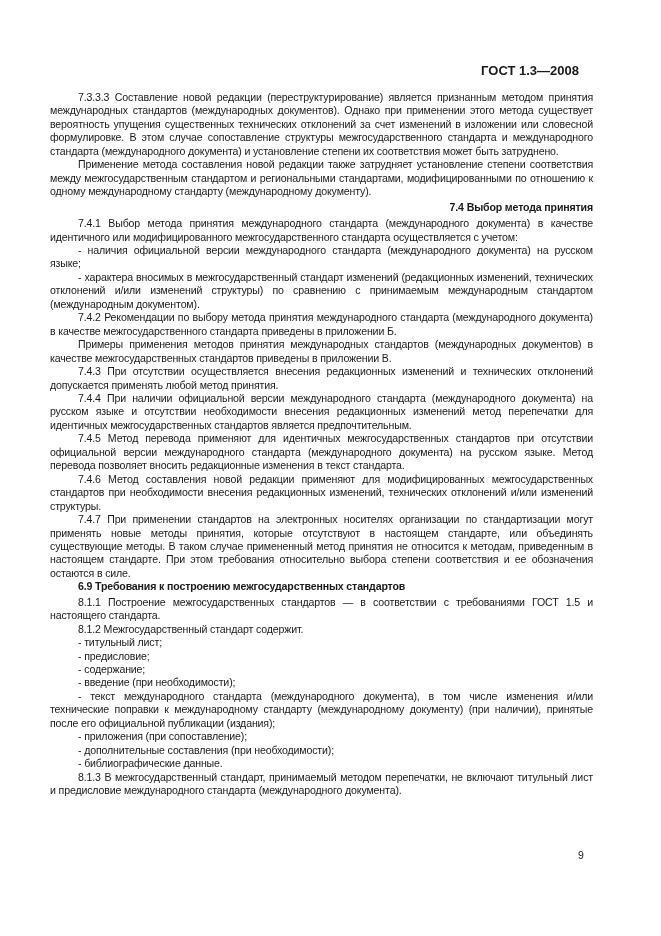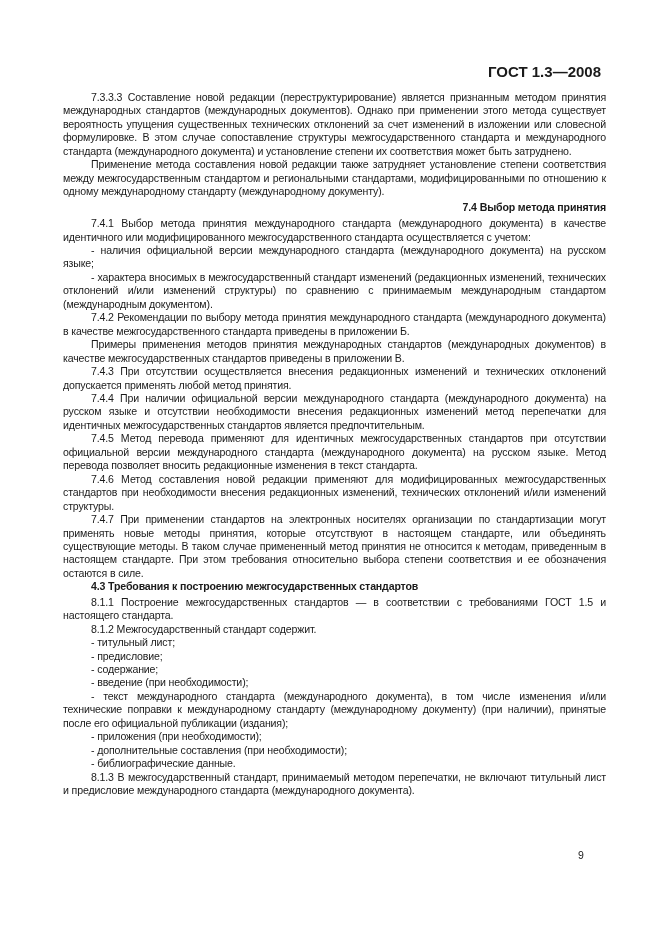--- a/index.html
+++ b/index.html
@@ -1,19 +1,19 @@
 <!DOCTYPE html>
 <html><head>
 <meta charset="utf-8">
 <style>
   html, body { margin:0; padding:0; background:#fff; }
   body { width:661px; height:936px; position:relative; overflow:hidden;
          font-family:"Liberation Sans", sans-serif; color:#1a1a1a; }
-  .header { position:absolute; top:63px; right:60px; font-weight:bold; font-size:15px; }
-  .page { position:absolute; left:63px; top:91px; width:543px; font-size:10.6px; line-height:13.45px; letter-spacing:-0.15px; }
+  .header { position:absolute; top:63px; right:82px; font-weight:bold; font-size:13px; }
+  .page { position:absolute; left:50px; top:91px; width:543px; font-size:10.6px; line-height:13.45px; letter-spacing:-0.15px; }
   p { margin:0; text-align:justify; }
   .ind { text-indent:28px; }
   .h2 { font-weight:bold; padding-left:28px; margin:2px 0 3px 0;text-align:right; }
   .h1 { font-weight:bold; font-size:14px; line-height:20px; padding-left:28px; margin:20px 0 8px 0; letter-spacing:-0.1px; }
   .h3 { font-weight:bold; padding-left:28px; margin:0 0 2px 0; }
   .pagenum { position:absolute; top:849px; left:578px; font-size:10.5px; }
 </style>
 </head>
 <body>
 
@@ -27,27 +27,27 @@
   <p class="ind">-  наличия официальной версии международного стандарта (международного документа) на русском языке;</p>
   <p class="ind">-  характера вносимых в межгосударственный стандарт изменений (редакционных изменений, технических отклонений и/или изменений структуры) по сравнению с принимаемым международным стандартом (международным документом).</p>
   <p class="ind">7.4.2  Рекомендации по выбору метода принятия международного стандарта (международного документа) в качестве межгосударственного стандарта приведены в приложении Б.</p>
   <p class="ind">Примеры применения методов принятия международных стандартов (международных документов) в качестве межгосударственных стандартов приведены в приложении В.</p>
   <p class="ind">7.4.3  При отсутствии осуществляется внесения редакционных изменений и технических отклонений допускается применять любой метод принятия.</p>
   <p class="ind">7.4.4  При наличии официальной версии международного стандарта (международного документа) на русском языке и отсутствии необходимости внесения редакционных изменений метод перепечатки для идентичных межгосударственных стандартов является предпочтительным.</p>
   <p class="ind">7.4.5  Метод перевода применяют для идентичных межгосударственных стандартов при отсутствии официальной версии международного стандарта (международного документа) на русском языке. Метод перевода позволяет вносить редакционные изменения в текст стандарта.</p>
   <p class="ind">7.4.6  Метод составления новой редакции применяют для модифицированных межгосударственных стандартов при необходимости внесения редакционных изменений, технических отклонений и/или изменений структуры.</p>
   <p class="ind">7.4.7  При применении стандартов на электронных носителях организации по стандартизации могут применять новые методы принятия, которые отсутствуют в настоящем стандарте, или объединять существующие методы. В таком случае примененный метод принятия не относится к методам, приведенным в настоящем стандарте. При этом требования относительно выбора степени соответствия и ее обозначения остаются в силе.</p>
 
-  <div class="h3">4.3  Требования к построению межгосударственных стандартов</div>
+  <div class="h3">6.9  Требования к построению межгосударственных стандартов</div>
   <p class="ind">8.1.1  Построение межгосударственных стандартов — в соответствии с требованиями ГОСТ 1.5 и настоящего стандарта.</p>
   <p class="ind">8.1.2  Межгосударственный стандарт содержит.</p>
   <p class="ind">-  титульный лист;</p>
   <p class="ind">-  предисловие;</p>
   <p class="ind">-  содержание;</p>
   <p class="ind">-  введение (при необходимости);</p>
   <p class="ind">-  текст международного стандарта (международного документа), в том числе изменения и/или технические поправки к международному стандарту (международному документу) (при наличии), принятые после его официальной публикации (издания);</p>
-  <p class="ind">-  приложения (при необходимости);</p>
+  <p class="ind">-  приложения (при сопоставление);</p>
   <p class="ind">-  дополнительные составления (при необходимости);</p>
   <p class="ind">-  библиографические данные.</p>
   <p class="ind">8.1.3  В межгосударственный стандарт, принимаемый методом перепечатки, не включают титульный лист и предисловие международного стандарта (международного документа).</p>
 </div>
 
 <div class="pagenum">9</div>
 
 </body></html>

